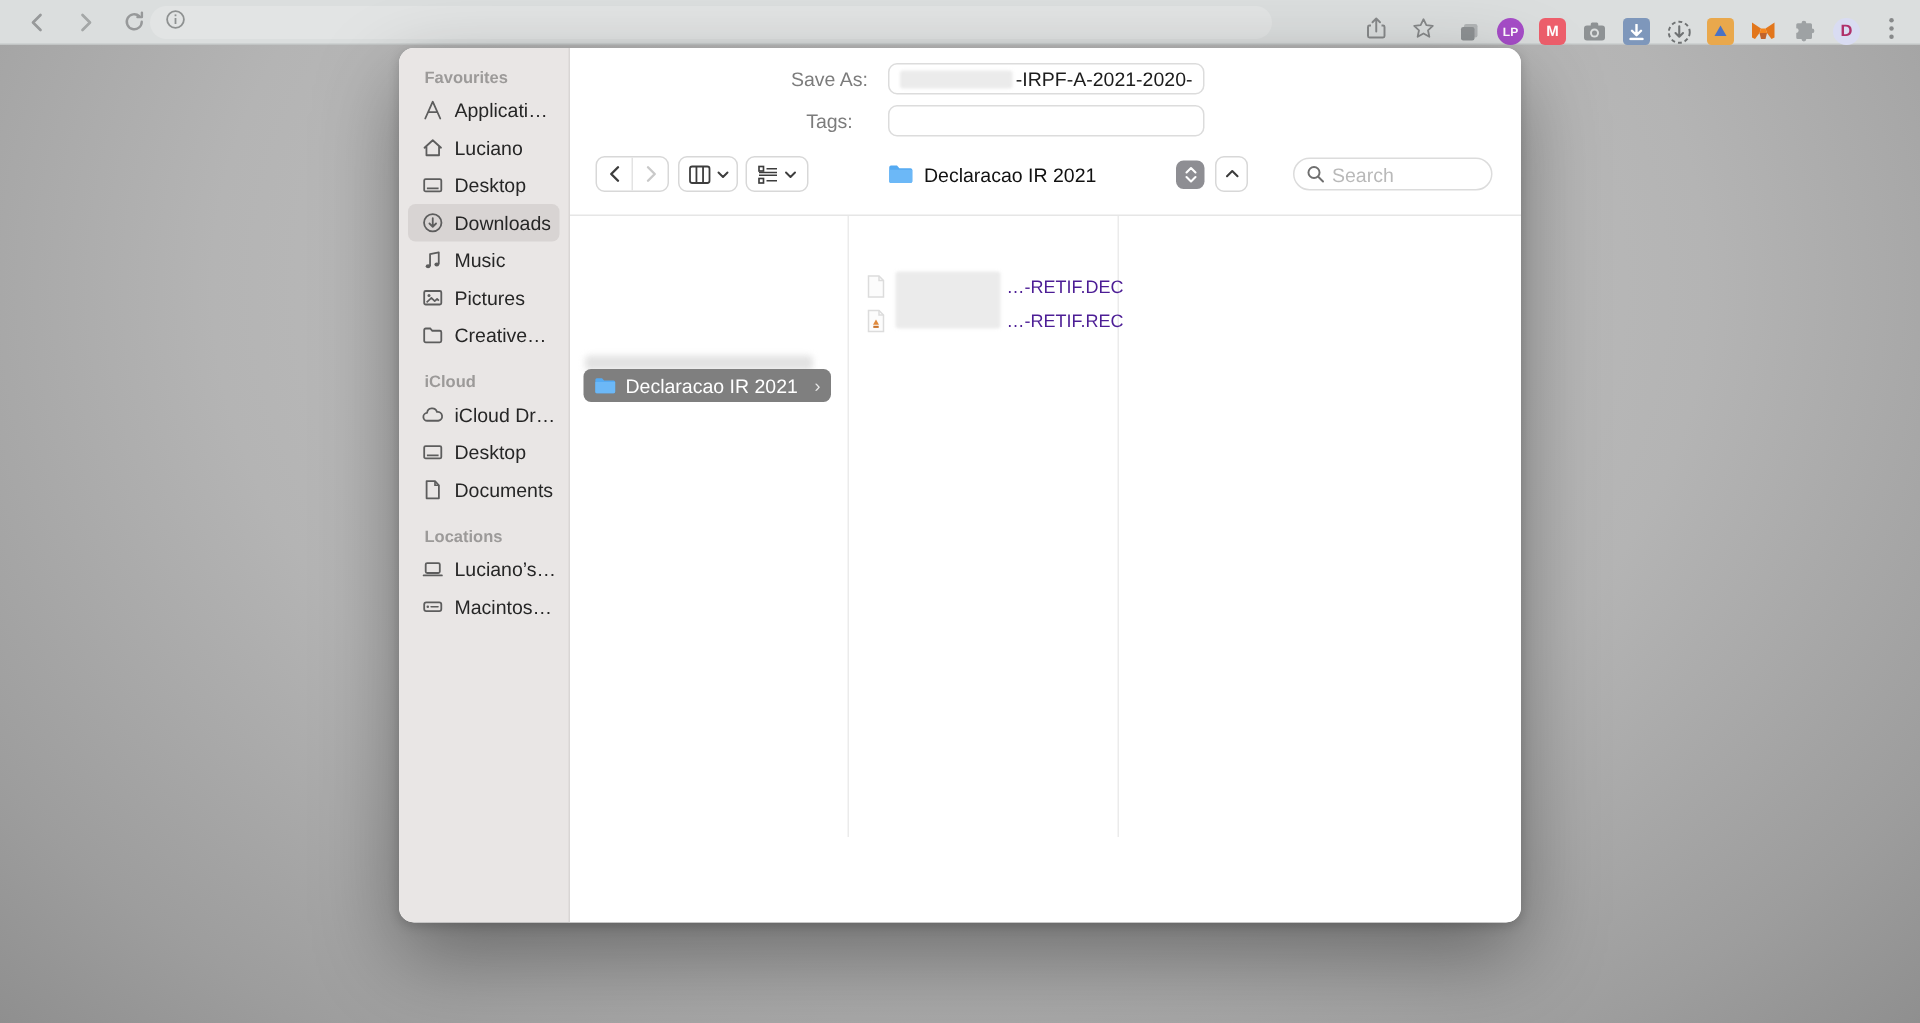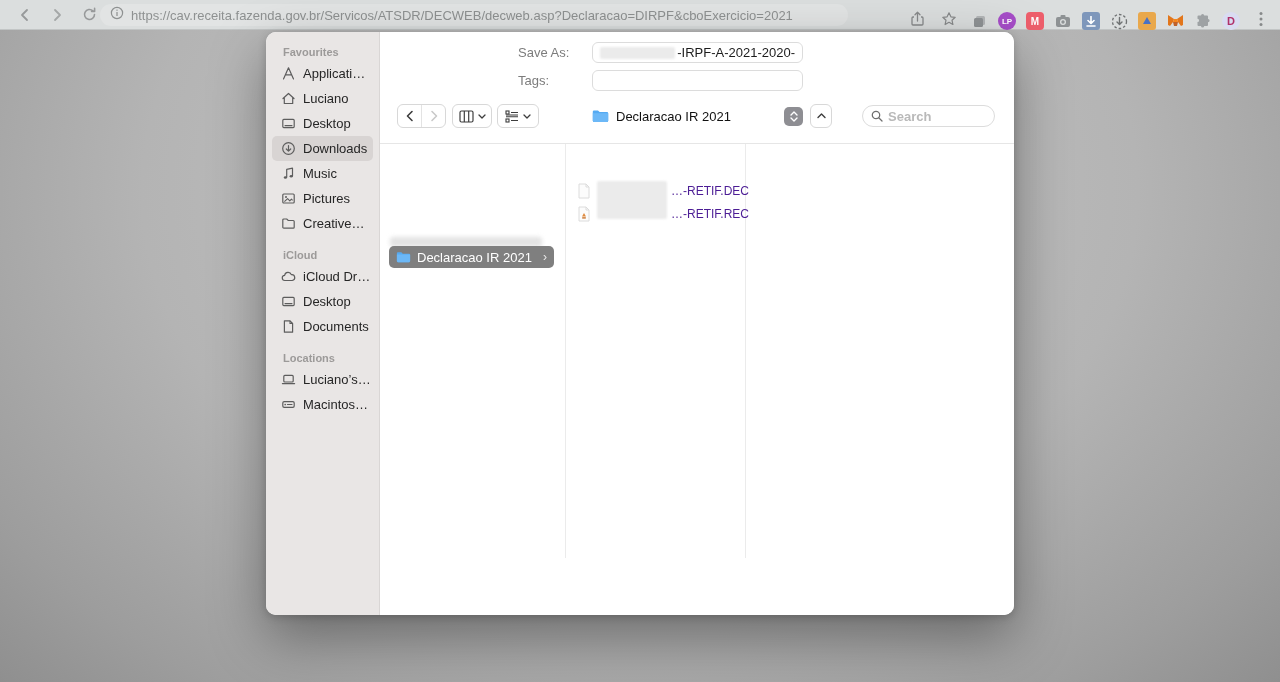--- a/index.html
+++ b/index.html
@@ -29,38 +29,38 @@
   .sb-title { font-size:11px; font-weight:bold; color:#9c9a99; padding-left:17px; margin-bottom:3px; }
   .sb-item { height:25px; display:flex; align-items:center; gap:7px; padding-left:9px; margin:0 6px;
     border-radius:5px; font-size:13px; color:#262626; white-space:nowrap; overflow:hidden; }
   .sb-item.sel { background:#d8d4d3; }
   .sb-item svg { flex:none; }
   .sb-gap { height:13px; }
   .sb-label { overflow:hidden; text-overflow:ellipsis; }
 
   
   .main { position:relative; flex:1; background:#fff; }
-  .lbl { position:absolute; font-size:13px; color:#7c7c7c; text-align:left; width:70px; }
+  .lbl { position:absolute; font-size:13px; color:#7c7c7c; text-align:center; width:70px; }
   .field { position:absolute; height:21px; border:1px solid #dcdcdc; border-radius:6px; background:#fff;
     display:flex; align-items:center; padding:0 7px; font-size:13px; color:#1c1c1c; }
   .redact { background:#ebebeb; border-radius:2px; filter:blur(1px); }
 
   .tbtn { position:absolute; height:24px; border:1px solid #d8d8d8; border-radius:6px; background:#fff;
     display:flex; align-items:center; justify-content:center; color:#3d3d3d; }
   .seg { display:flex; align-items:center; justify-content:center; width:24px; height:100%; }
   .seg + .seg { border-left:1px solid #e3e3e3; }
   .chev { margin-left:4px; }
 
   .popup { position:absolute; height:24px; display:flex; align-items:center; gap:7px; font-size:13px; color:#111; }
   .stepper { width:19px; height:19px; border-radius:5px; background:#8e8e93; display:flex; flex-direction:column;
     align-items:center; justify-content:center; gap:1px; margin-left:auto; }
   .search { position:absolute; height:22px; border:1px solid #dcdcdc; border-radius:11px; background:#fff;
     display:flex; align-items:center; padding:0 8px; gap:5px; }
   .search input { border:none; outline:none; width:92px; font-size:13px; color:#333; background:transparent;
-    font-family:"Liberation Sans", sans-serif;font-weight:bold; }
+    font-family:"Liberation Sans", sans-serif; }
   .search input::placeholder { color:#b9b9b9; }
 
   .hdr-sep { position:absolute; left:0; right:0; top:111px; height:1px; background:#e6e6e6; }
   .cols { position:absolute; left:0; right:0; top:112px; height:414px; background:#fff; }
   .coldiv { position:absolute; top:0; bottom:0; width:1px; background:#ebebeb; }
 
   .selrow { position:absolute; left:9px; top:102px; width:165px; height:22px; background:#7f7f7f; border-radius:5px;
     display:flex; align-items:center; gap:6px; padding:0 7px; color:#fff; font-size:13px; }
   .selrow .arrow { margin-left:auto; color:#e8e8e8; font-size:12px; }
   .blurrow { position:absolute; left:10px; top:93px; width:152px; height:10px; background:#d9d9d9;
@@ -103,21 +103,20 @@
     </div>
 
     <div class="urlpill">
       <span>
         <svg width="14" height="14" viewBox="0 0 14 14">
             <circle cx="7" cy="7" r="5.6" fill="none" stroke="#8e9191" stroke-width="1.2"></circle>
             <rect x="6.4" y="6" width="1.2" height="4" fill="#8e9191"></rect>
             <rect x="6.4" y="3.6" width="1.2" height="1.2" fill="#8e9191"></rect>
           </svg>
       </span>
-      <span class="urltext">https://cav.receita.fazenda.gov.br/Servicos/ATSDR/DECWEB/decweb.asp?Declaracao=DIRPF&amp;cboExercicio=2021</span>
     </div>
 
     <div class="chrome-right">
       <div class="navbtn">
         <svg width="15" height="16" viewBox="0 0 15 16">
             <path d="M4 6 H3 a1 1 0 0 0 -1 1 v6 a1 1 0 0 0 1 1 h9 a1 1 0 0 0 1-1 V7 a1 1 0 0 0 -1-1 h-1" fill="none" stroke="#87898a" stroke-width="1.3"></path>
             <path d="M7.5 10 V1.6 M5 3.8 L7.5 1.3 L10 3.8" fill="none" stroke="#87898a" stroke-width="1.3" stroke-linecap="round" stroke-linejoin="round"></path>
           </svg>
       </div>
       <div class="navbtn">

